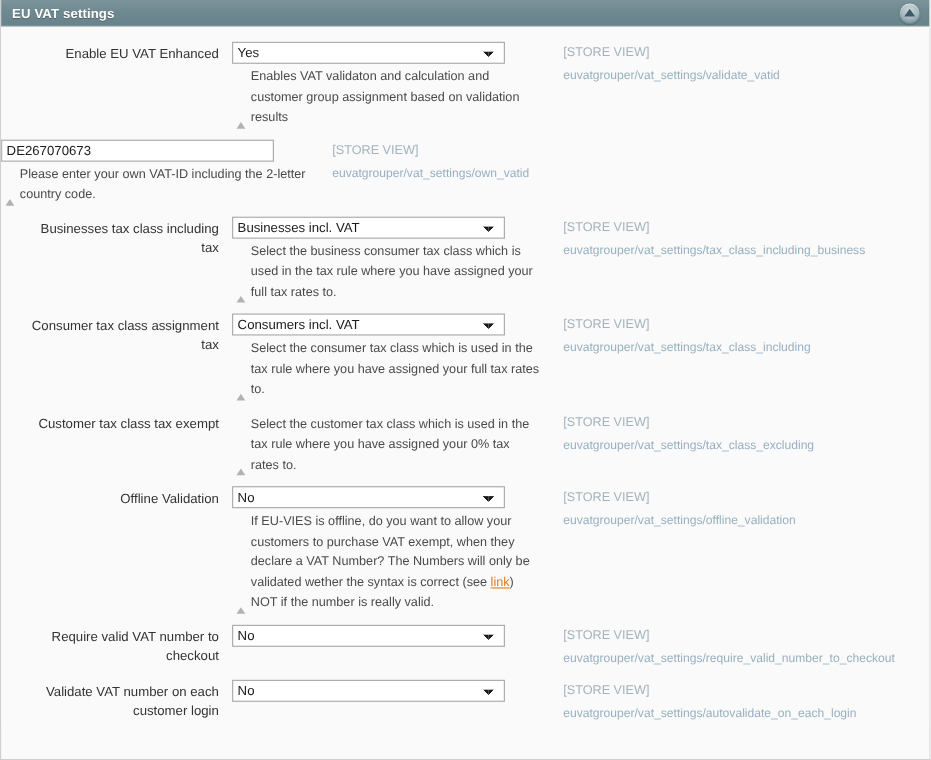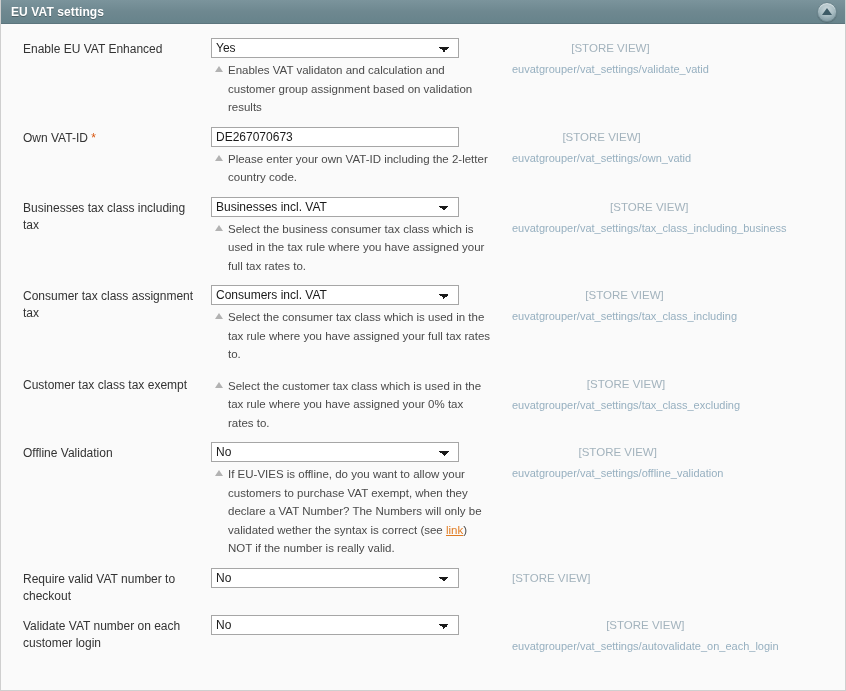--- a/index.html
+++ b/index.html
@@ -84,21 +84,21 @@
   }
   .frow:last-child { margin-bottom: 0; }
 
   .f-label {
     width: 210px;
     min-width: 210px;
     padding: 3px 12px 0 22px;
     font-size: 12px;
     color: #333333;
     line-height: 17px;
-    text-align: left;
+    text-align: right;
   }
   .f-label .req {
     color: #d9560f;
     font-weight: normal;
   }
 
   .f-ctrl {
     width: 283px;
     min-width: 283px;
   }
@@ -127,21 +127,21 @@
       calc(100% - 9px) 8px;
     background-size: 5px 5px, 5px 5px;
     background-repeat: no-repeat;
     padding-right: 22px;
   }
 
   .f-comment {
     margin-top: 3px;
     padding-left: 2px;
     display: flex;
-    align-items: flex-start;
+    align-items: flex-end;
     width: 280px;
   }
   .c-marker {
     width: 0; height: 0;
     border-left: 4px solid transparent;
     border-right: 4px solid transparent;
     border-bottom: 6px solid #b2b2b2;
     margin: 5px 5px 0 2px;
     flex: none;
   }
@@ -150,21 +150,20 @@
     color: #4a4a4a;
     line-height: 18.5px;
   }
   .c-text a {
     color: #e07b22;
   }
 
   .f-scope {
     padding-left: 18px;
     padding-top: 2px;
-    text-align: center;
   }
   .scope-label {
     font-size: 11.5px;
     color: #a3b3bd;
     line-height: 17px;
     white-space: nowrap;
   }
   .scope-path {
     font-size: 11px;
     color: #97b0c0;
@@ -191,21 +190,20 @@
         <div class="f-ctrl"><select class="inp"><option>Yes</option><option>No</option></select><div class="f-comment">
             <span class="c-marker"></span>
             <span class="c-text">Enables VAT validaton and calculation and customer group assignment based on validation results</span>
           </div></div>
         <div class="f-scope">
           <div class="scope-label">[STORE VIEW]</div>
           <div class="scope-path">euvatgrouper/vat_settings/validate_vatid</div>
         </div>
       </div>
       <div class="frow">
-        <div class="f-label"><span>Own VAT-ID</span><span class="req"> *</span></div>
         <div class="f-ctrl"><input type="text" class="inp" value="DE267070673" style=""><div class="f-comment">
             <span class="c-marker"></span>
             <span class="c-text">Please enter your own VAT-ID including the 2-letter country code.</span>
           </div></div>
         <div class="f-scope">
           <div class="scope-label">[STORE VIEW]</div>
           <div class="scope-path">euvatgrouper/vat_settings/own_vatid</div>
         </div>
       </div>
       <div class="frow">
@@ -250,20 +248,21 @@
         <div class="f-scope">
           <div class="scope-label">[STORE VIEW]</div>
           <div class="scope-path">euvatgrouper/vat_settings/offline_validation</div>
         </div>
       </div>
       <div class="frow">
         <div class="f-label"><span>Require valid VAT number to checkout</span></div>
         <div class="f-ctrl"><select class="inp"><option>Yes</option><option selected="">No</option></select></div>
         <div class="f-scope">
           <div class="scope-label">[STORE VIEW]</div>
+          <div class="scope-path">euvatgrouper/vat_settings/require_valid_number_to_checkout</div>
         </div>
       </div>
       <div class="frow">
         <div class="f-label"><span>Validate VAT number on each customer login</span></div>
         <div class="f-ctrl"><select class="inp"><option>Yes</option><option selected="">No</option></select></div>
         <div class="f-scope">
           <div class="scope-label">[STORE VIEW]</div>
           <div class="scope-path">euvatgrouper/vat_settings/autovalidate_on_each_login</div>
         </div>
       </div>

